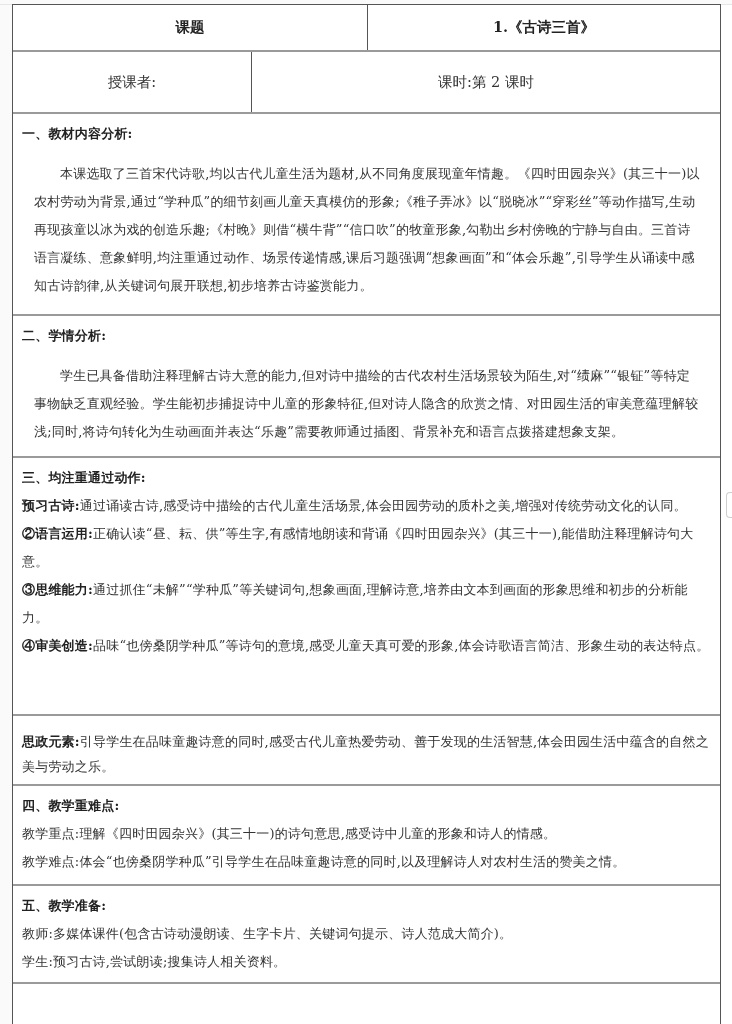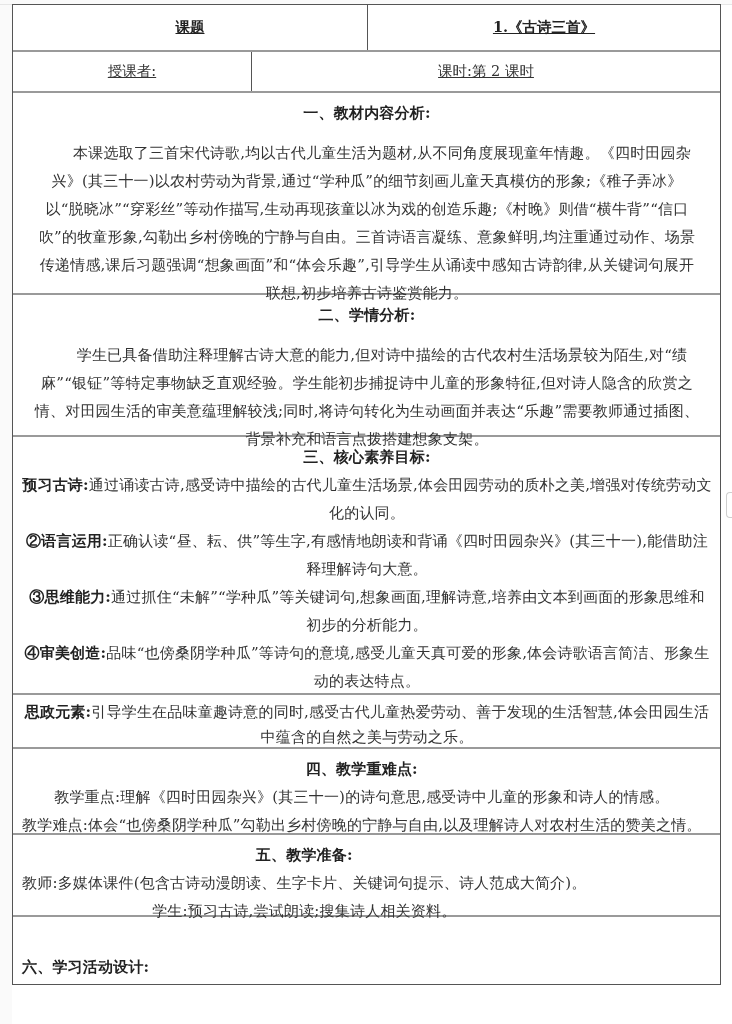--- a/index.html
+++ b/index.html
@@ -45,55 +45,53 @@
       border-bottom: 2px solid #9a9a9a;
     }
     .row:last-child { border-bottom: none; margin-top: 30px; }
     .cell {
       box-sizing: border-box;
       display: flex;
       align-items: center;
       justify-content: center;
       font-size: 14.5px;
       color: #333;
-      text-decoration: underline;
     }
     .cell + .cell { border-left: 1.5px solid #555; }
     .row-title { height: 47px; }
     .row-title .cell { font-weight: bold; color: #222; }
     .row-title .c1 { width: 354px; }
     .row-title .c2 { flex: 1; }
-    .row-meta { height: 41px; }
+    .row-meta { height: 62px; }
     .row-meta .c1 { width: 238px; }
     .row-meta .c2 { width: 236px; }
     .row-meta .c3 { flex: 1; }
 
     .section {
       box-sizing: border-box;
       padding: 6px 8px 0 9px;
-      font-size: 15px;
+      font-size: 13px;
       line-height: 28px;
       color: #333;
       letter-spacing: 0.2px;
-      text-align: center;
     }
     .section-heading {
       font-weight: bold;
       color: #222;
     }
     .para-indent { text-indent: 2em; margin: 12px; }
     .para { margin: 0; }
     .lead { font-weight: bold; color: #222; }
 
     .sec1 { height: 200px; }
     .sec2 { height: 140px; }
     .sec3 { height: 256px; }
-    .sec-sz { height: 52px; line-height: 25px; padding-top: 5px; }
-    .sec4 { height: 84px; }
-    .sec5 { height: 80px; }
+    .sec-sz { height: 68px; line-height: 25px; padding-top: 13px; }
+    .sec4 { height: 98px; }
+    .sec5 { height: 96px; }
     .sec6 { height: 37px; }
 
     .scroll-handle {
       position: absolute;
       left: 726px;
       top: 492px;
       width: 6px;
       height: 26px;
       border: 1px solid #cfcfcf;
       border-right: none;
@@ -129,39 +127,39 @@
 
   <div class="row">
     <div class="section sec2">
       <div class="section-heading">二、学情分析:</div>
       <p class="para-indent">学生已具备借助注释理解古诗大意的能力,但对诗中描绘的古代农村生活场景较为陌生,对“绩麻”“银钲”等特定事物缺乏直观经验。学生能初步捕捉诗中儿童的形象特征,但对诗人隐含的欣赏之情、对田园生活的审美意蕴理解较浅;同时,将诗句转化为生动画面并表达“乐趣”需要教师通过插图、背景补充和语言点拨搭建想象支架。</p>
     </div>
   </div>
 
   <div class="row">
     <div class="section sec3">
-      <div class="section-heading">三、核心素养目标:</div>
+      <div class="section-heading">三、均注重通过动作:</div>
       <p class="para"><span class="lead">预习古诗:</span><span>通过诵读古诗,感受诗中描绘的古代儿童生活场景,体会田园劳动的质朴之美,增强对传统劳动文化的认同。</span></p>
       <p class="para"><span class="lead">②语言运用:</span><span>正确认读“昼、耘、供”等生字,有感情地朗读和背诵《四时田园杂兴》(其三十一),能借助注释理解诗句大意。</span></p>
       <p class="para"><span class="lead">③思维能力:</span><span>通过抓住“未解”“学种瓜”等关键词句,想象画面,理解诗意,培养由文本到画面的形象思维和初步的分析能力。</span></p>
       <p class="para"><span class="lead">④审美创造:</span><span>品味“也傍桑阴学种瓜”等诗句的意境,感受儿童天真可爱的形象,体会诗歌语言简洁、形象生动的表达特点。</span></p>
     </div>
   </div>
 
   <div class="row">
     <div class="section sec-sz">
       <p class="para"><span class="lead">思政元素:</span><span>引导学生在品味童趣诗意的同时,感受古代儿童热爱劳动、善于发现的生活智慧,体会田园生活中蕴含的自然之美与劳动之乐。</span></p>
     </div>
   </div>
 
   <div class="row">
     <div class="section sec4">
       <div class="section-heading">四、教学重难点:</div>
       <p class="para">教学重点:理解《四时田园杂兴》(其三十一)的诗句意思,感受诗中儿童的形象和诗人的情感。</p>
-      <p class="para">教学难点:体会“也傍桑阴学种瓜”勾勒出乡村傍晚的宁静与自由,以及理解诗人对农村生活的赞美之情。</p>
+      <p class="para">教学难点:体会“也傍桑阴学种瓜”引导学生在品味童趣诗意的同时,以及理解诗人对农村生活的赞美之情。</p>
     </div>
   </div>
 
   <div class="row">
     <div class="section sec5">
       <div class="section-heading">五、教学准备:</div>
       <p class="para">教师:多媒体课件(包含古诗动漫朗读、生字卡片、关键词句提示、诗人范成大简介)。</p>
       <p class="para">学生:预习古诗,尝试朗读;搜集诗人相关资料。</p>
     </div>
   </div>

